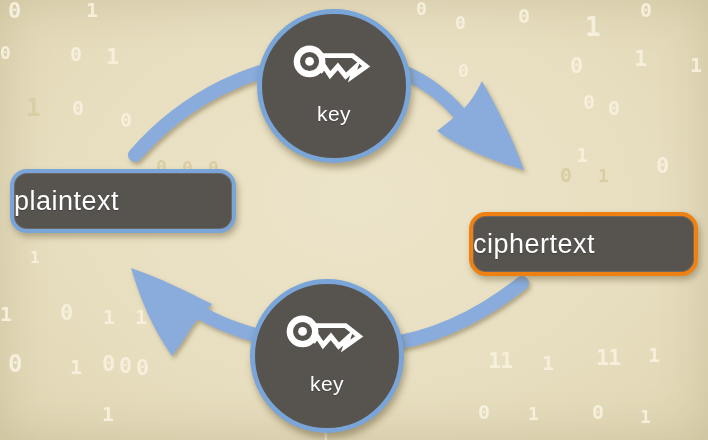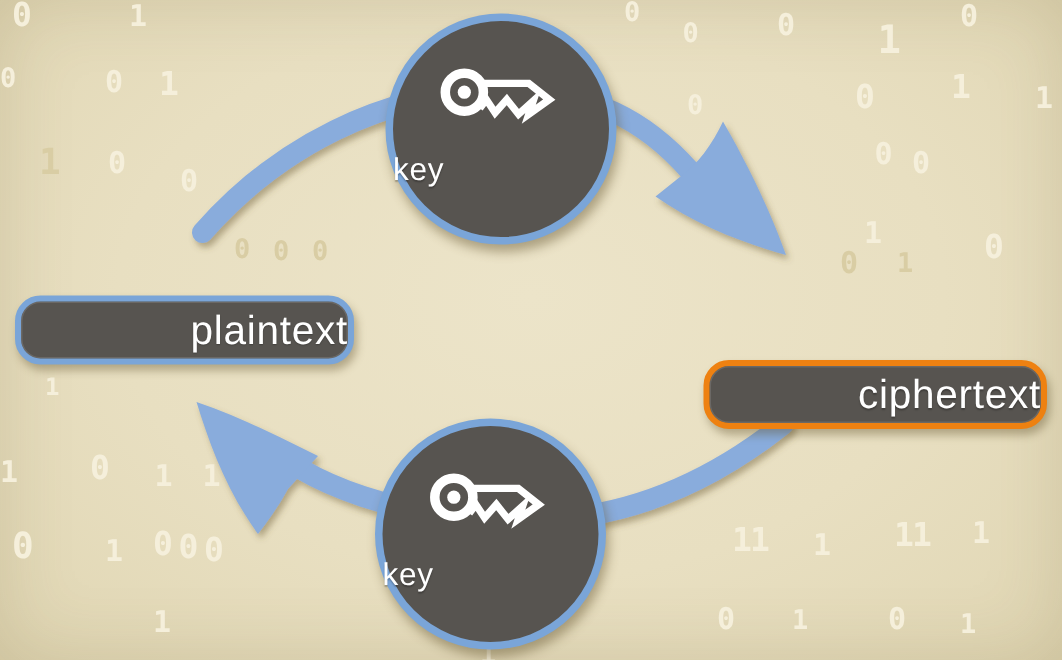--- a/index.html
+++ b/index.html
@@ -25,28 +25,28 @@
   .key-node{
     position:absolute; width:144px; height:144px; border-radius:50%;
     background:var(--node-fill); border:5px solid var(--blue-accent);
     box-shadow:2px 5px 7px rgba(95,80,42,.45);
     z-index:3;
   }
   .key-top{left:257px; top:9px;}
   .key-bottom{left:250px; top:279px;}
   .key-icon{position:absolute; left:29px; top:22px; width:84px; height:49px;}
   .key-label{
-    position:absolute; left:0; top:88px; width:100%; 
+    position:absolute; left:0; top:88px; width:100%; text-align:center;
     color:var(--label-text); font-size:21px; letter-spacing:.5px;
     text-shadow:0 1px 1px rgba(0,0,0,.25);
   }
   .text-box{
-    position:absolute; top:197px; height:46px; box-sizing:border-box;
+    position:absolute; top:169px; height:64px; box-sizing:border-box;
     background:var(--node-fill); border:4px solid; border-radius:17px;
-    display:flex; align-items:center; justify-content:flex-end;
+    display:flex; align-items:center; justify-content:flex-start;
     box-shadow:2px 4px 6px rgba(95,80,42,.4), inset 0 0 0 1px rgba(255,255,255,.12);
     z-index:3;
   }
   .text-box span{
     color:var(--label-text); font-size:27px; letter-spacing:.5px;
     text-shadow:0 1px 1px rgba(0,0,0,.25);
   }
   .plaintext-box{left:10px; width:226px; border-color:var(--blue-accent);}
   .ciphertext-box{left:469px; width:229px; border-color:var(--orange-accent);margin-top:43px;}
   .shaft{fill:none; stroke:var(--arrow-blue); stroke-width:14; stroke-linecap:round;}

